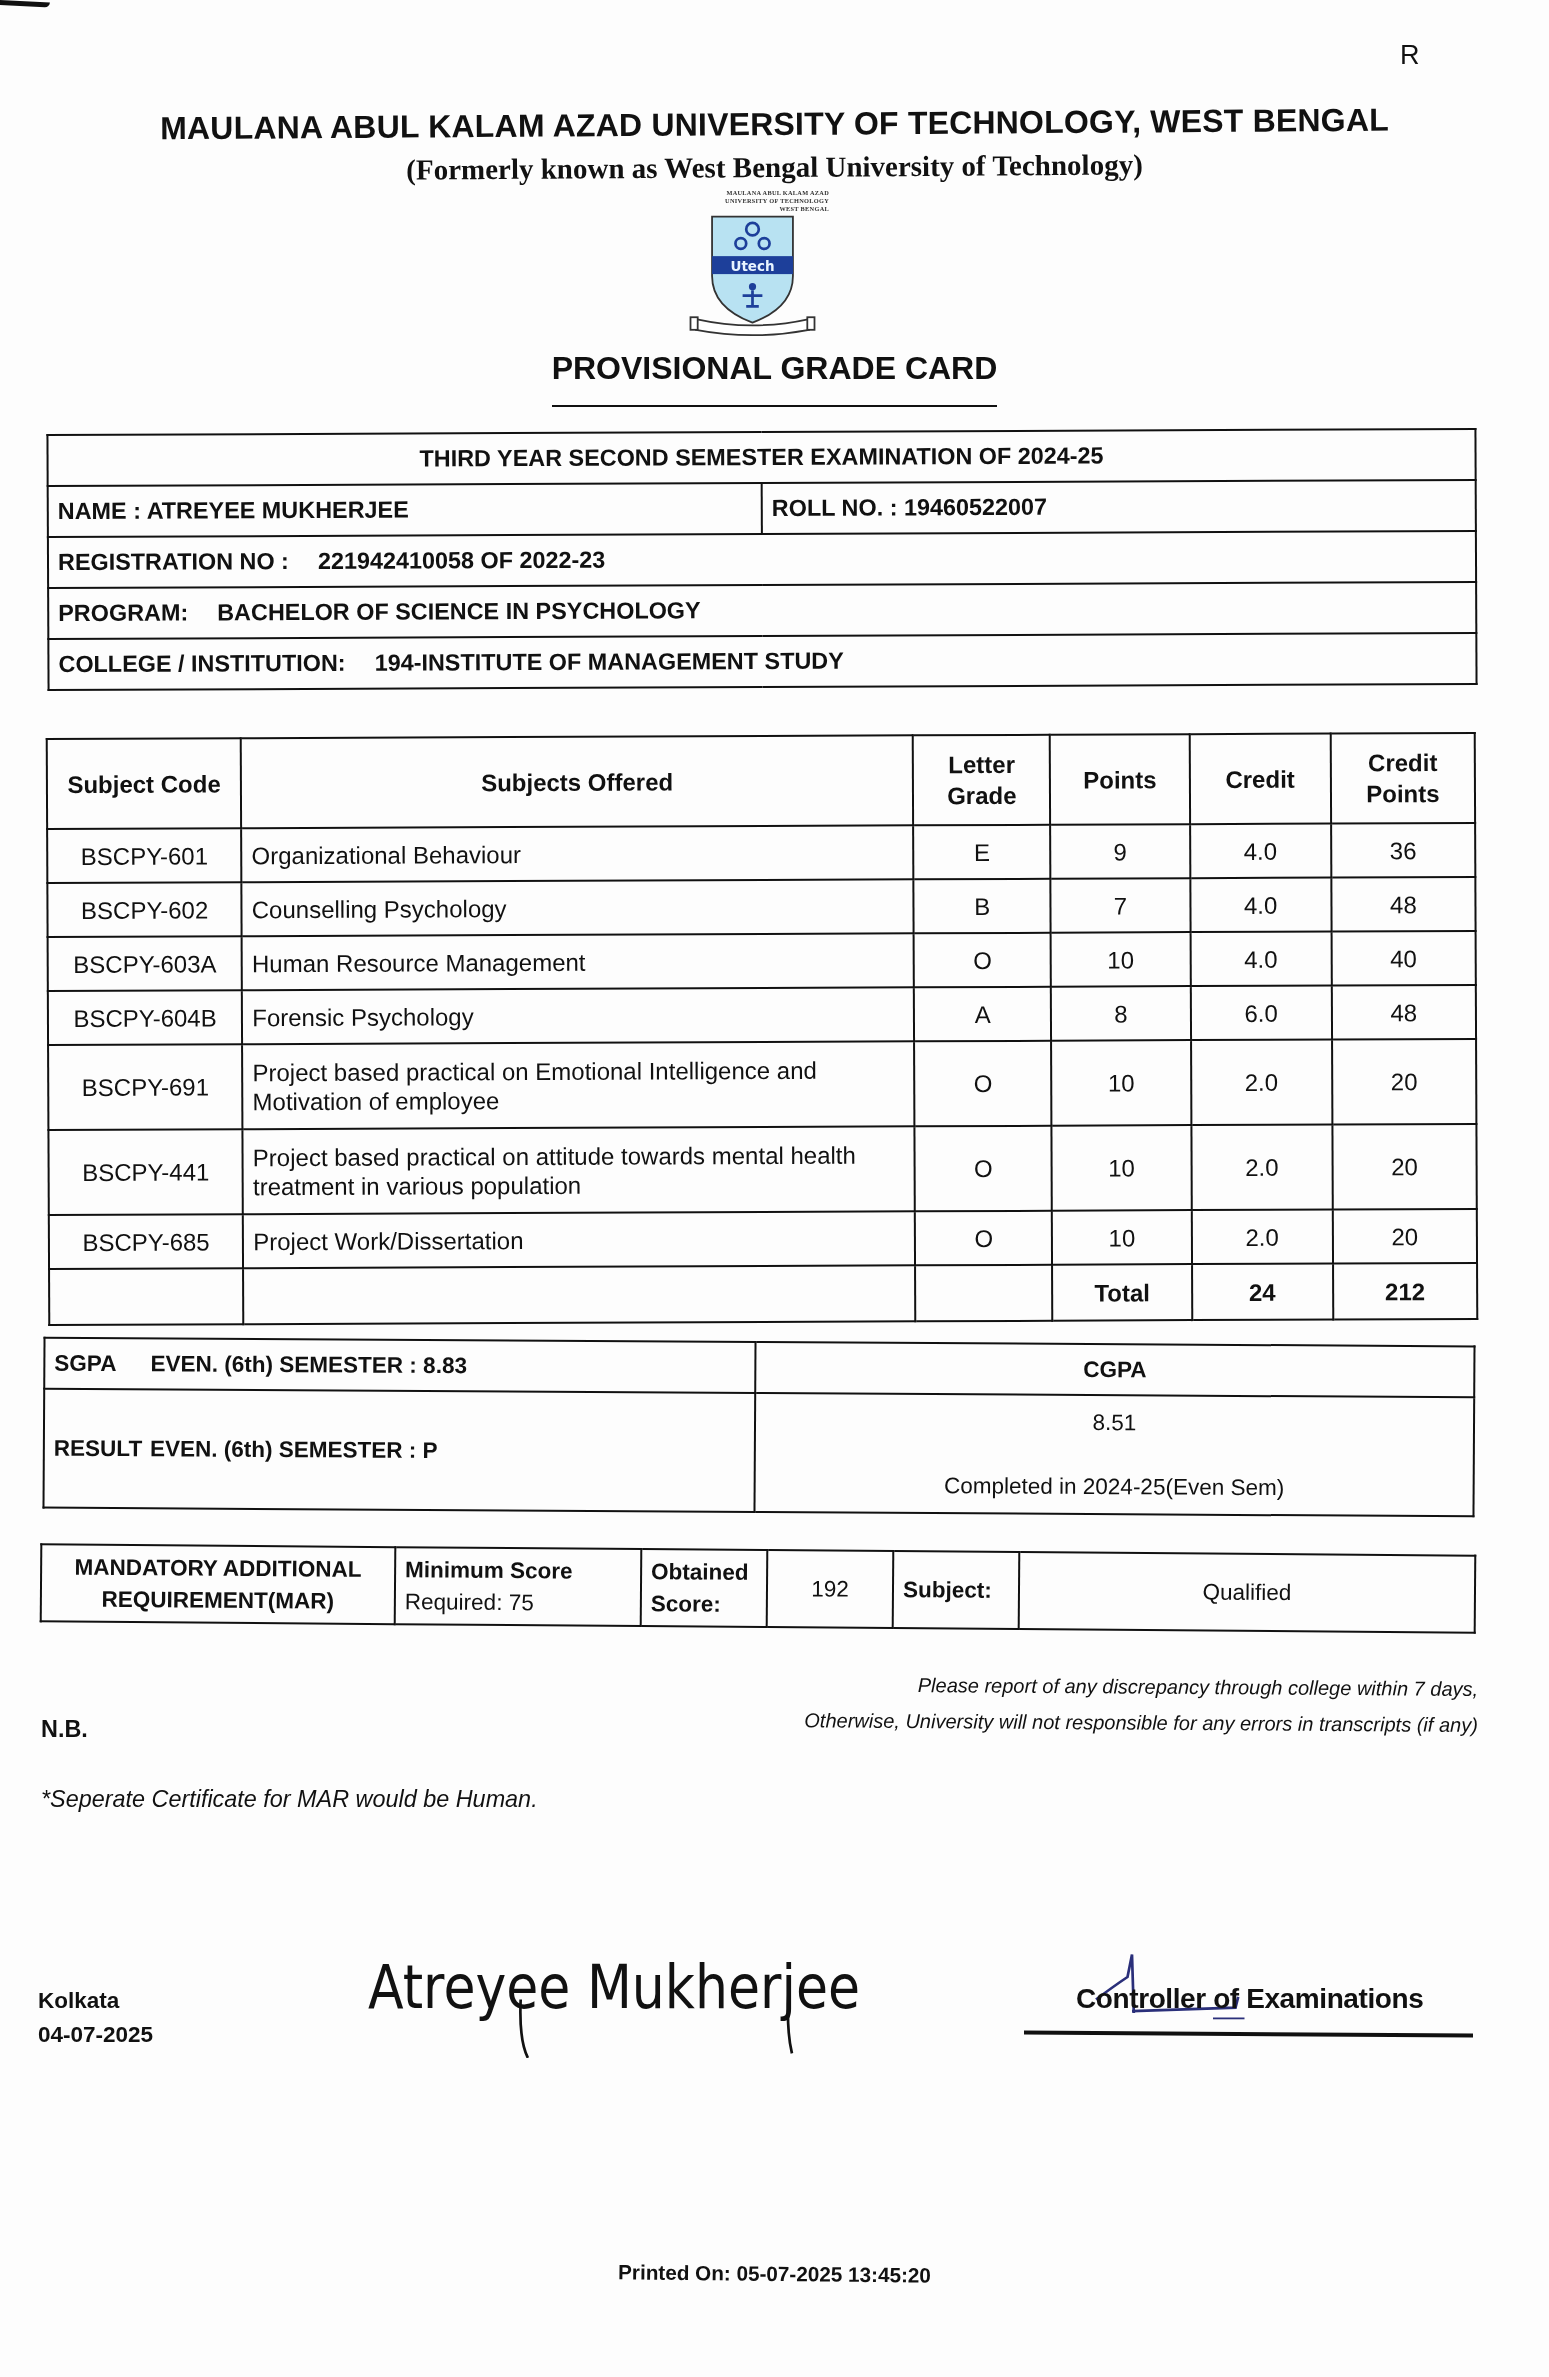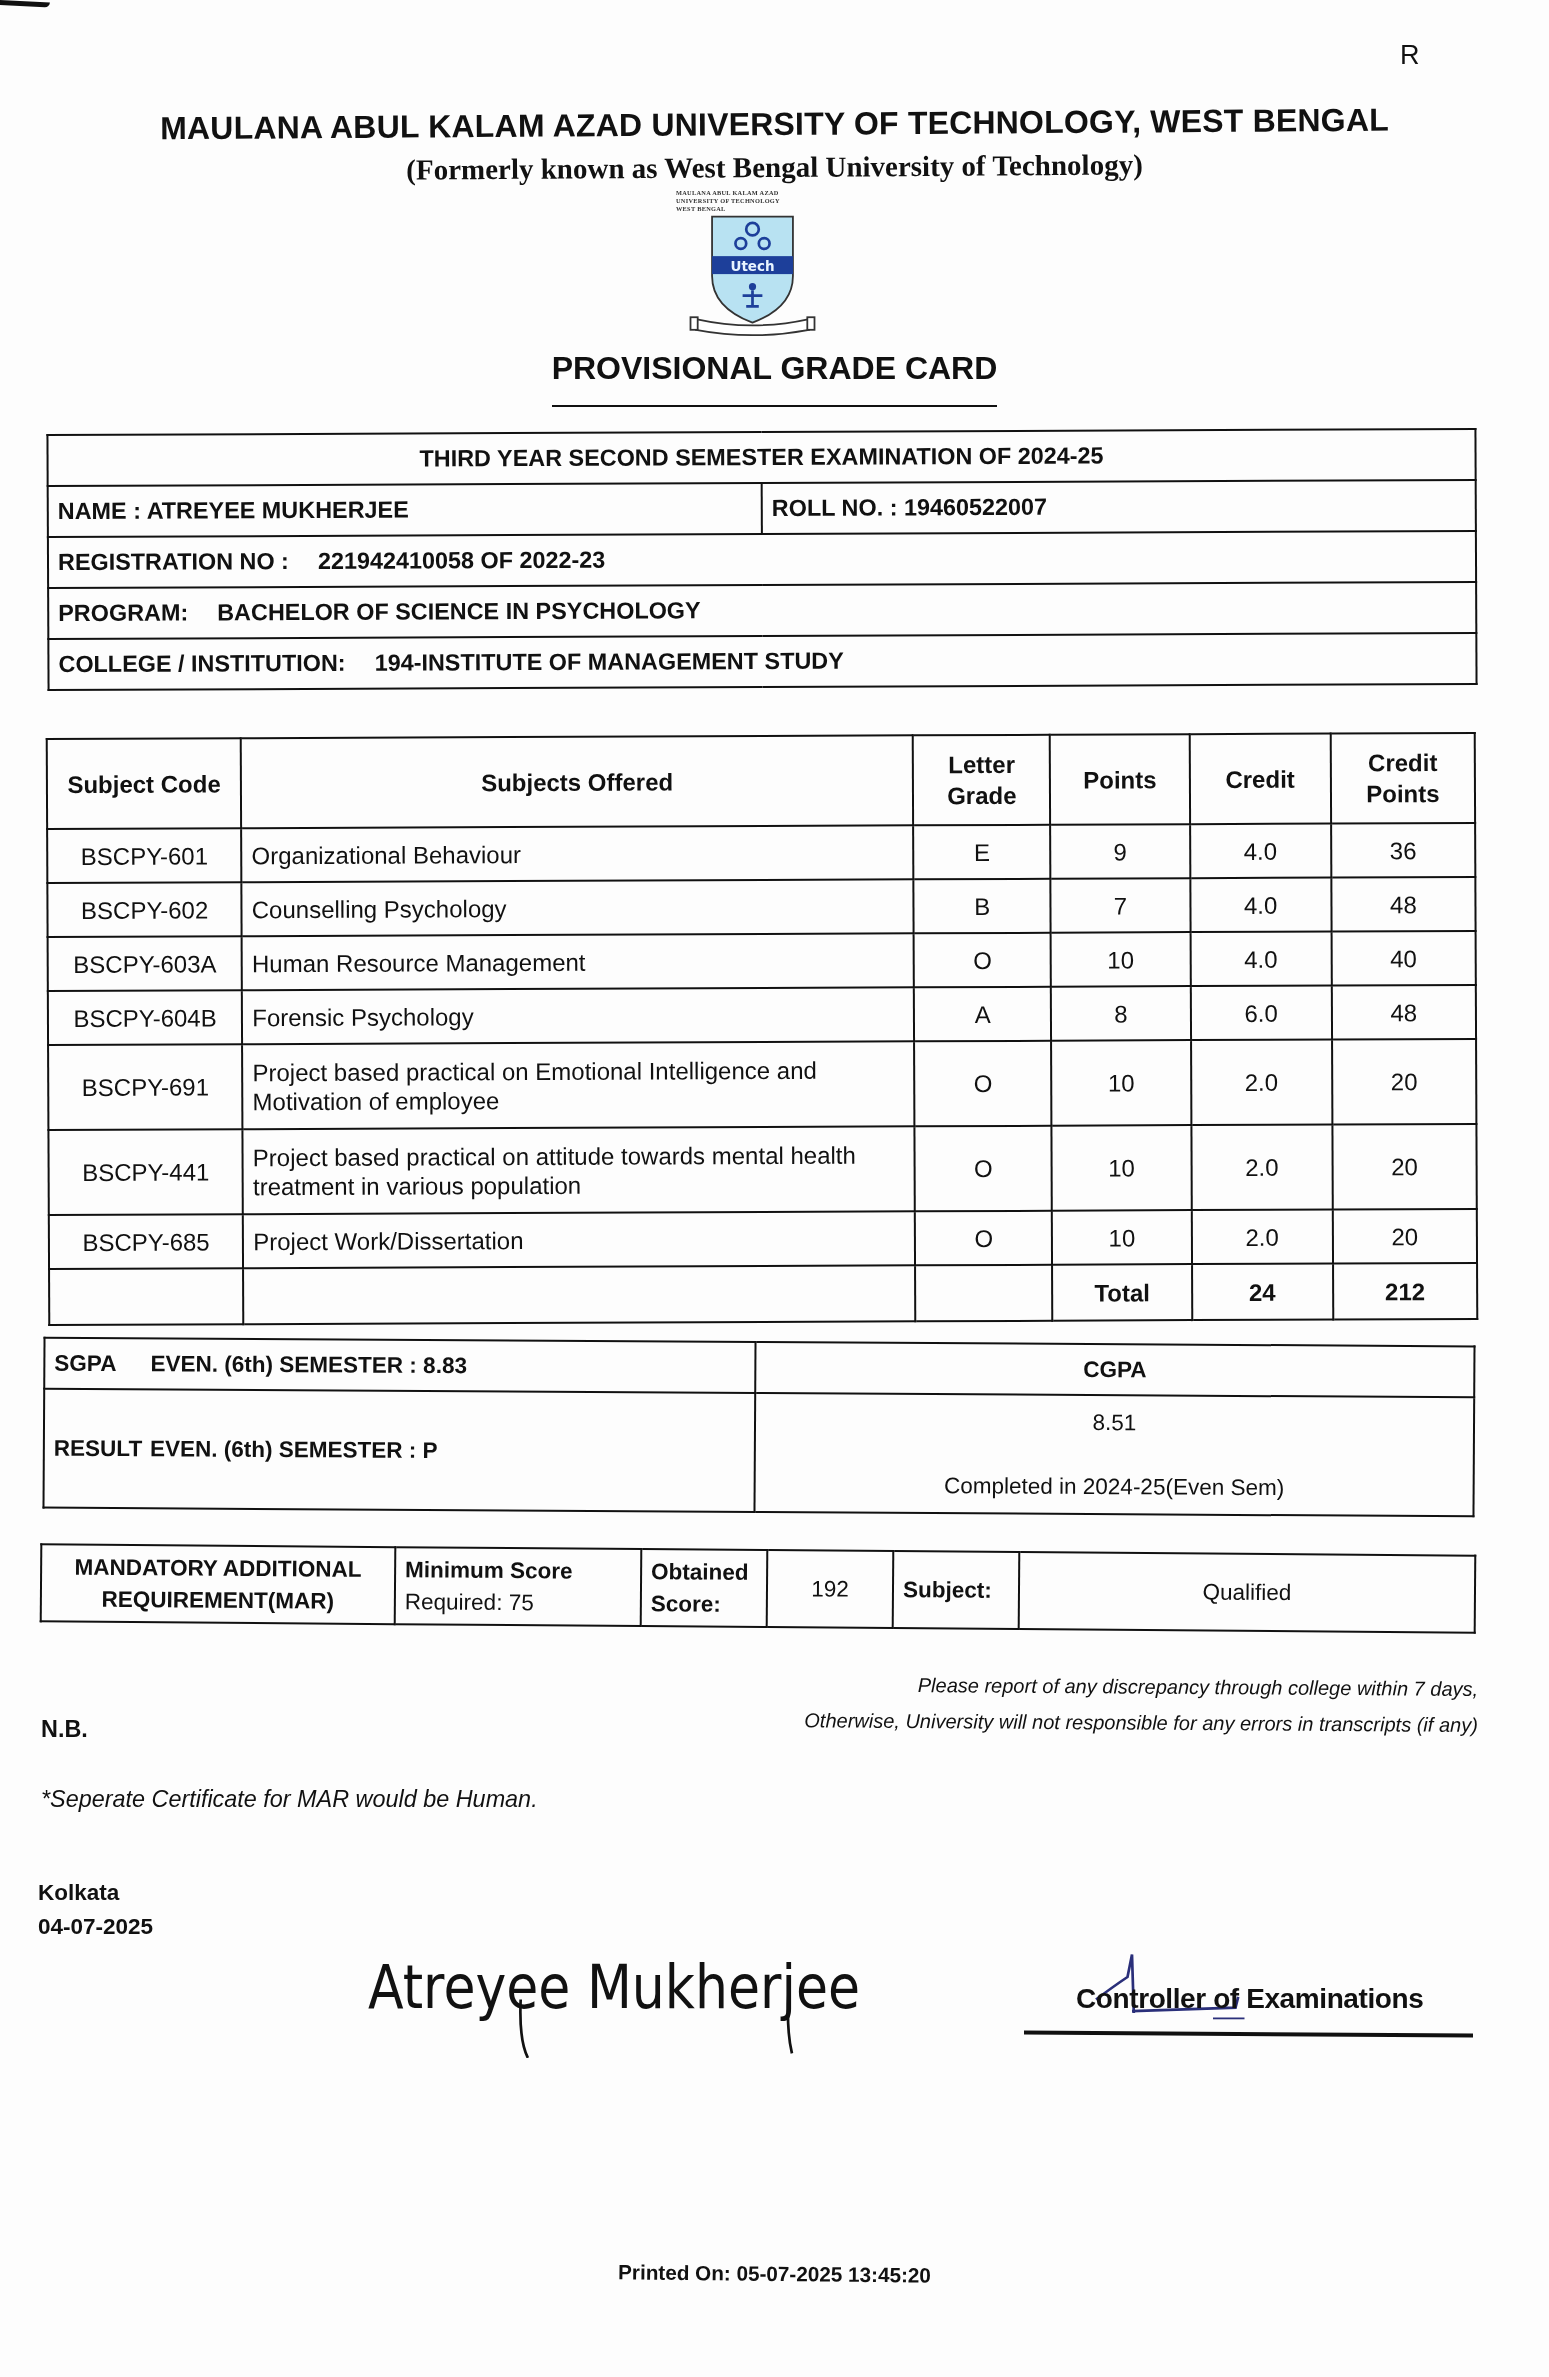--- a/index.html
+++ b/index.html
@@ -13,21 +13,21 @@
     }
     .r-mark { position: absolute; left: 1400px; top: 40px; font-size: 27px; }
     .uni-title {
       position: absolute; left: 0; width: 1549px; top: 106px; text-align: center;
       font-size: 32px; font-weight: bold; letter-spacing: 0.2px; transform: rotate(-0.4deg);
     }
     .uni-subtitle {
       position: absolute; left: 0; width: 1549px; top: 151px; text-align: center;
       font-family: "Liberation Serif", serif; font-size: 29px; font-weight: bold; transform: rotate(-0.4deg);
     }
-    .logo-block { position: absolute; left: 676px; top: 189px; width: 153px; height: 148px; text-align: left; }
+    .logo-block { position: absolute; left: 676px; top: 189px; width: 153px; height: 148px; text-align: right; }
     .logo-caption { font-family: "Liberation Serif", serif; font-size: 6.3px; font-weight: bold; color: #333; line-height: 8px; letter-spacing: 0.3px; }
     .doc-title {
       position: absolute; left: 0; width: 1549px; top: 350px; text-align: center;
       font-size: 32px; font-weight: bold;
     }
     .doc-title span { border-bottom: 2.7px solid #111; padding-bottom: 19px; }
 
     table { border-collapse: collapse; position: absolute; }
     td, th { border: 2.7px solid #111; }
 
@@ -57,21 +57,21 @@
     .mar-table td { height: 75px; font-size: 22.5px; font-weight: bold; padding: 0 9px; line-height: 32px; }
     .mar-table td.c { text-align: center; font-weight: normal; }
 
     .disclaimer {
       position: absolute; left: 629px; width: 849px; top: 1668px; text-align: right;
       font-size: 20px; font-style: italic; line-height: 36px; transform: rotate(0.4deg);
     }
     .nb { position: absolute; left: 41px; top: 1716px; font-size: 23.4px; font-weight: bold; }
     .mar-note { position: absolute; left: 41px; top: 1786px; font-size: 23.4px; font-style: italic; }
 
-    .place-date { position: absolute; left: 38px; top: 1876px; font-size: 22.5px; font-weight: bold; line-height: 34px; }
+    .place-date { position: absolute; left: 38px; top: 1984px; font-size: 22.5px; font-weight: bold; line-height: 34px; }
     .student-sign { position: absolute; left: 359px; top: 1923px; width: 503px; height: 135px; }
     .controller-sign { position: absolute; left: 1078px; top: 1950px; width: 180px; height: 72px; }
     .controller-line { position: absolute; left: 1024px; top: 2032px; width: 449px; height: 3.6px; background: #111; transform: rotate(0.4deg); }
     .controller-label { position: absolute; left: 1076px; top: 1983px; font-size: 28px; font-weight: bold; letter-spacing: -0.4px; }
     .printed-on { position: absolute; left: 0; width: 1549px; top: 2262px; text-align: center; font-size: 20.7px; font-weight: bold; transform: rotate(0.6deg); }
   </style>
 </head>
 <body>
 
 <div class="corner-mark"></div>

